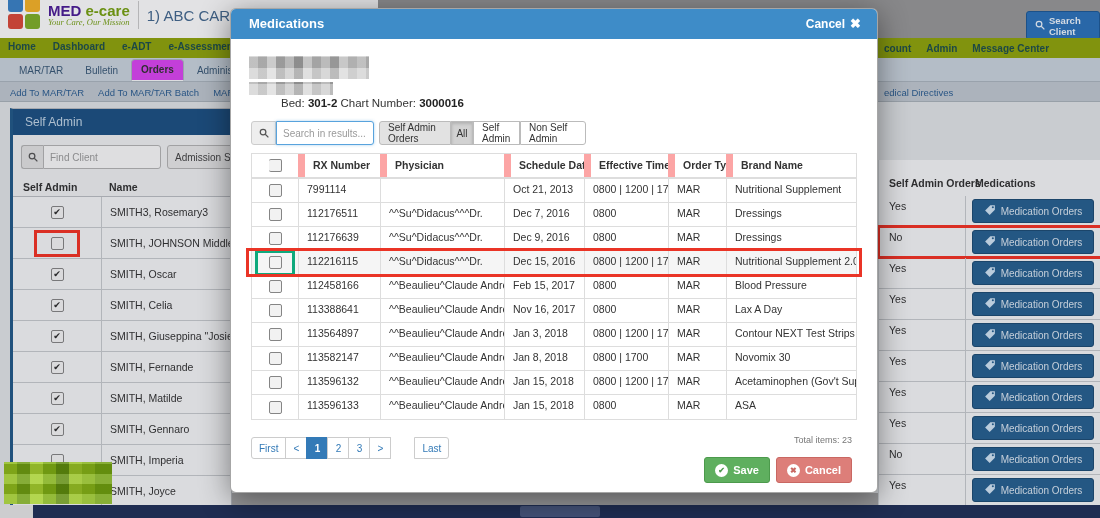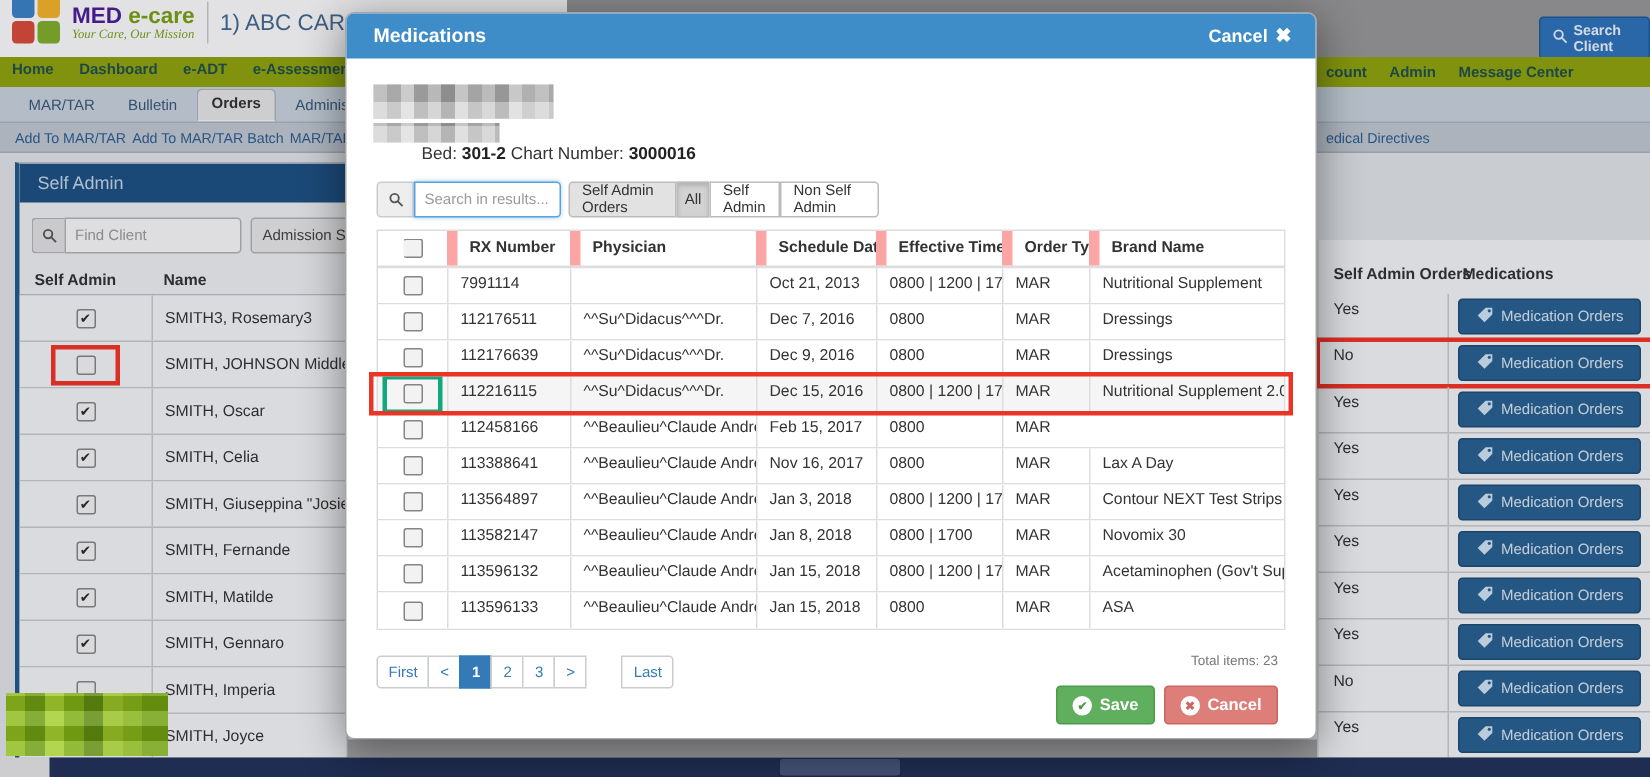--- a/index.html
+++ b/index.html
@@ -24,25 +24,25 @@
   
   .nav-band{position:absolute;left:0;top:38px;width:1100px;height:20px;background:#8fa30d;}
   .nav-left{position:absolute;left:8px;top:0;height:16px;display:flex;gap:17px;align-items:center;}
   .nav-right{position:absolute;left:884px;top:0;height:20px;display:flex;gap:15px;align-items:center;}
   .nav-item{font-size:10px;font-weight:bold;color:#20504b;white-space:nowrap;}
 
   
   .tab-band{position:absolute;left:0;top:58px;width:1100px;height:24px;background:#c8d2db;border-bottom:1px solid #aab4bd;}
   .tab-row{position:absolute;left:10px;bottom:0;display:flex;gap:4px;align-items:flex-end;}
   .tab{font-size:10px;color:#3b5a77;padding:4px 9px 5px 9px;white-space:nowrap;}
-  .tab.active{background:#e5e5e5;border:1px solid #aab4bd;border-bottom:1px solid #f4f5f6;border-radius:4px 4px 0 0;font-weight:bold;color:#333;}
+  .tab.active{background:#d946ef;border:1px solid #aab4bd;border-bottom:1px solid #f4f5f6;border-radius:4px 4px 0 0;font-weight:bold;color:#333;}
 
   
   .tool-band{position:absolute;left:0;top:82px;width:1100px;height:20px;background:#bfc7ce;border-bottom:1px solid #a9b1b8;}
-  .tool-left{position:absolute;left:10px;top:0;height:20px;display:flex;gap:4px;align-items:center;}
+  .tool-left{position:absolute;left:10px;top:0;height:20px;display:flex;gap:14px;align-items:center;}
   .tool-link{font-size:9.5px;color:#2d5e91;white-space:nowrap;}
   .tool-right{position:absolute;left:884px;top:0;height:20px;display:flex;align-items:center;}
 
   
   .content-bg{position:absolute;left:0;top:102px;width:1100px;height:403px;background:#dfe2e5;}
 
   
   .left-panel{position:absolute;left:10px;top:108px;width:222px;height:398px;background:#eceeef;border:1px solid #b8bcc0;border-left:3px solid #235a87;overflow:hidden;}
   .lp-head{height:26px;background:#1d5182;color:#c2d4e4;font-size:12px;line-height:26px;padding-left:12px;}
   .lp-search{position:absolute;left:0;top:36px;width:100%;height:24px;}
@@ -556,20 +556,21 @@
             <div class="m-cell m-cbcell c-cb">
               <span class="cbwrap2">
                 <span class="cb"></span>
               </span>
             </div>
             <div class="m-cell c-rx">112458166</div>
             <div class="m-cell c-ph">^^Beaulieu^Claude Andre^^^Dr.</div>
             <div class="m-cell c-sd">Feb 15, 2017</div>
             <div class="m-cell c-et">0800</div>
             <div class="m-cell c-ot">MAR</div>
+            <div class="m-cell c-bn">Blood Pressure</div>
           </div>
 
           <div class="m-row">
             <div class="m-cell m-cbcell c-cb">
               <span class="cbwrap2">
                 <span class="cb"></span>
               </span>
             </div>
             <div class="m-cell c-rx">113388641</div>
             <div class="m-cell c-ph">^^Beaulieu^Claude Andre^^^Dr.</div>

